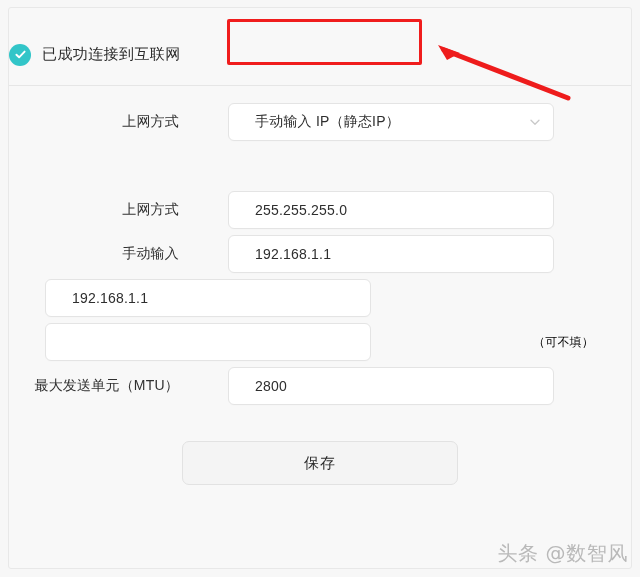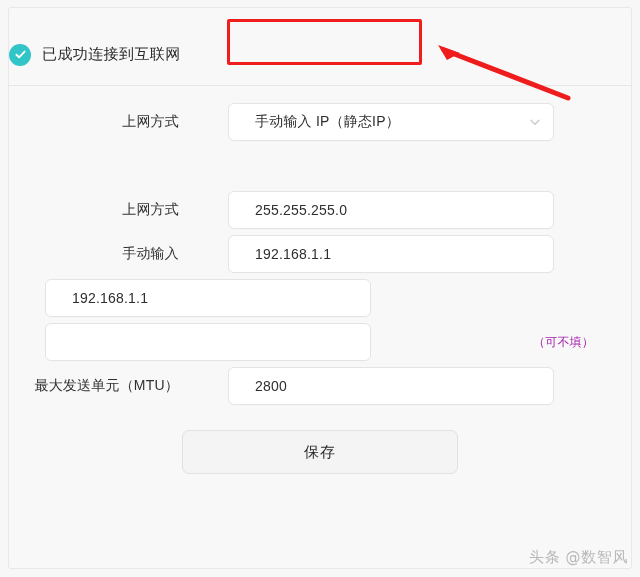--- a/index.html
+++ b/index.html
@@ -108,30 +108,30 @@
     letter-spacing: 0.2px;
     margin-left: 36px;
   }
   .field.select { justify-content: space-between; padding-right: 11px; }
   .field .value { white-space: nowrap; }
   .chevron { flex: 0 0 auto; display: block; }
   .hint {
     position: absolute;
     left: 524px;
     font-size: 12px;
-    color: #a21caf;
+    color: #000000;
     white-space: nowrap;
     letter-spacing: 0.2px;
   }
 
   
   .save-wrap {
     display: flex;
     justify-content: center;
-    margin-top: 25px;
+    margin-top: 36px;
   }
   .save-btn {
     width: 276px;
     height: 44px;
     background: #f4f4f4;
     border: 1px solid #e2e2e2;
     border-radius: 7px;
     font-size: 15px;
     color: #2b2b2b;
     font-family: inherit;
@@ -162,21 +162,21 @@
     width: 150px;
     height: 68px;
     pointer-events: none;
   }
 
   
   .watermark {
     position: absolute;
     right: 12px;
     bottom: 10px;
-    font-size: 15px;
+    font-size: 20px;
     color: #b9b9b9;
     letter-spacing: 0.6px;
     white-space: nowrap;
     font-family: "DejaVu Sans", sans-serif;
   }
 </style>
 </head>
 <body>
 
 <div class="panel">

